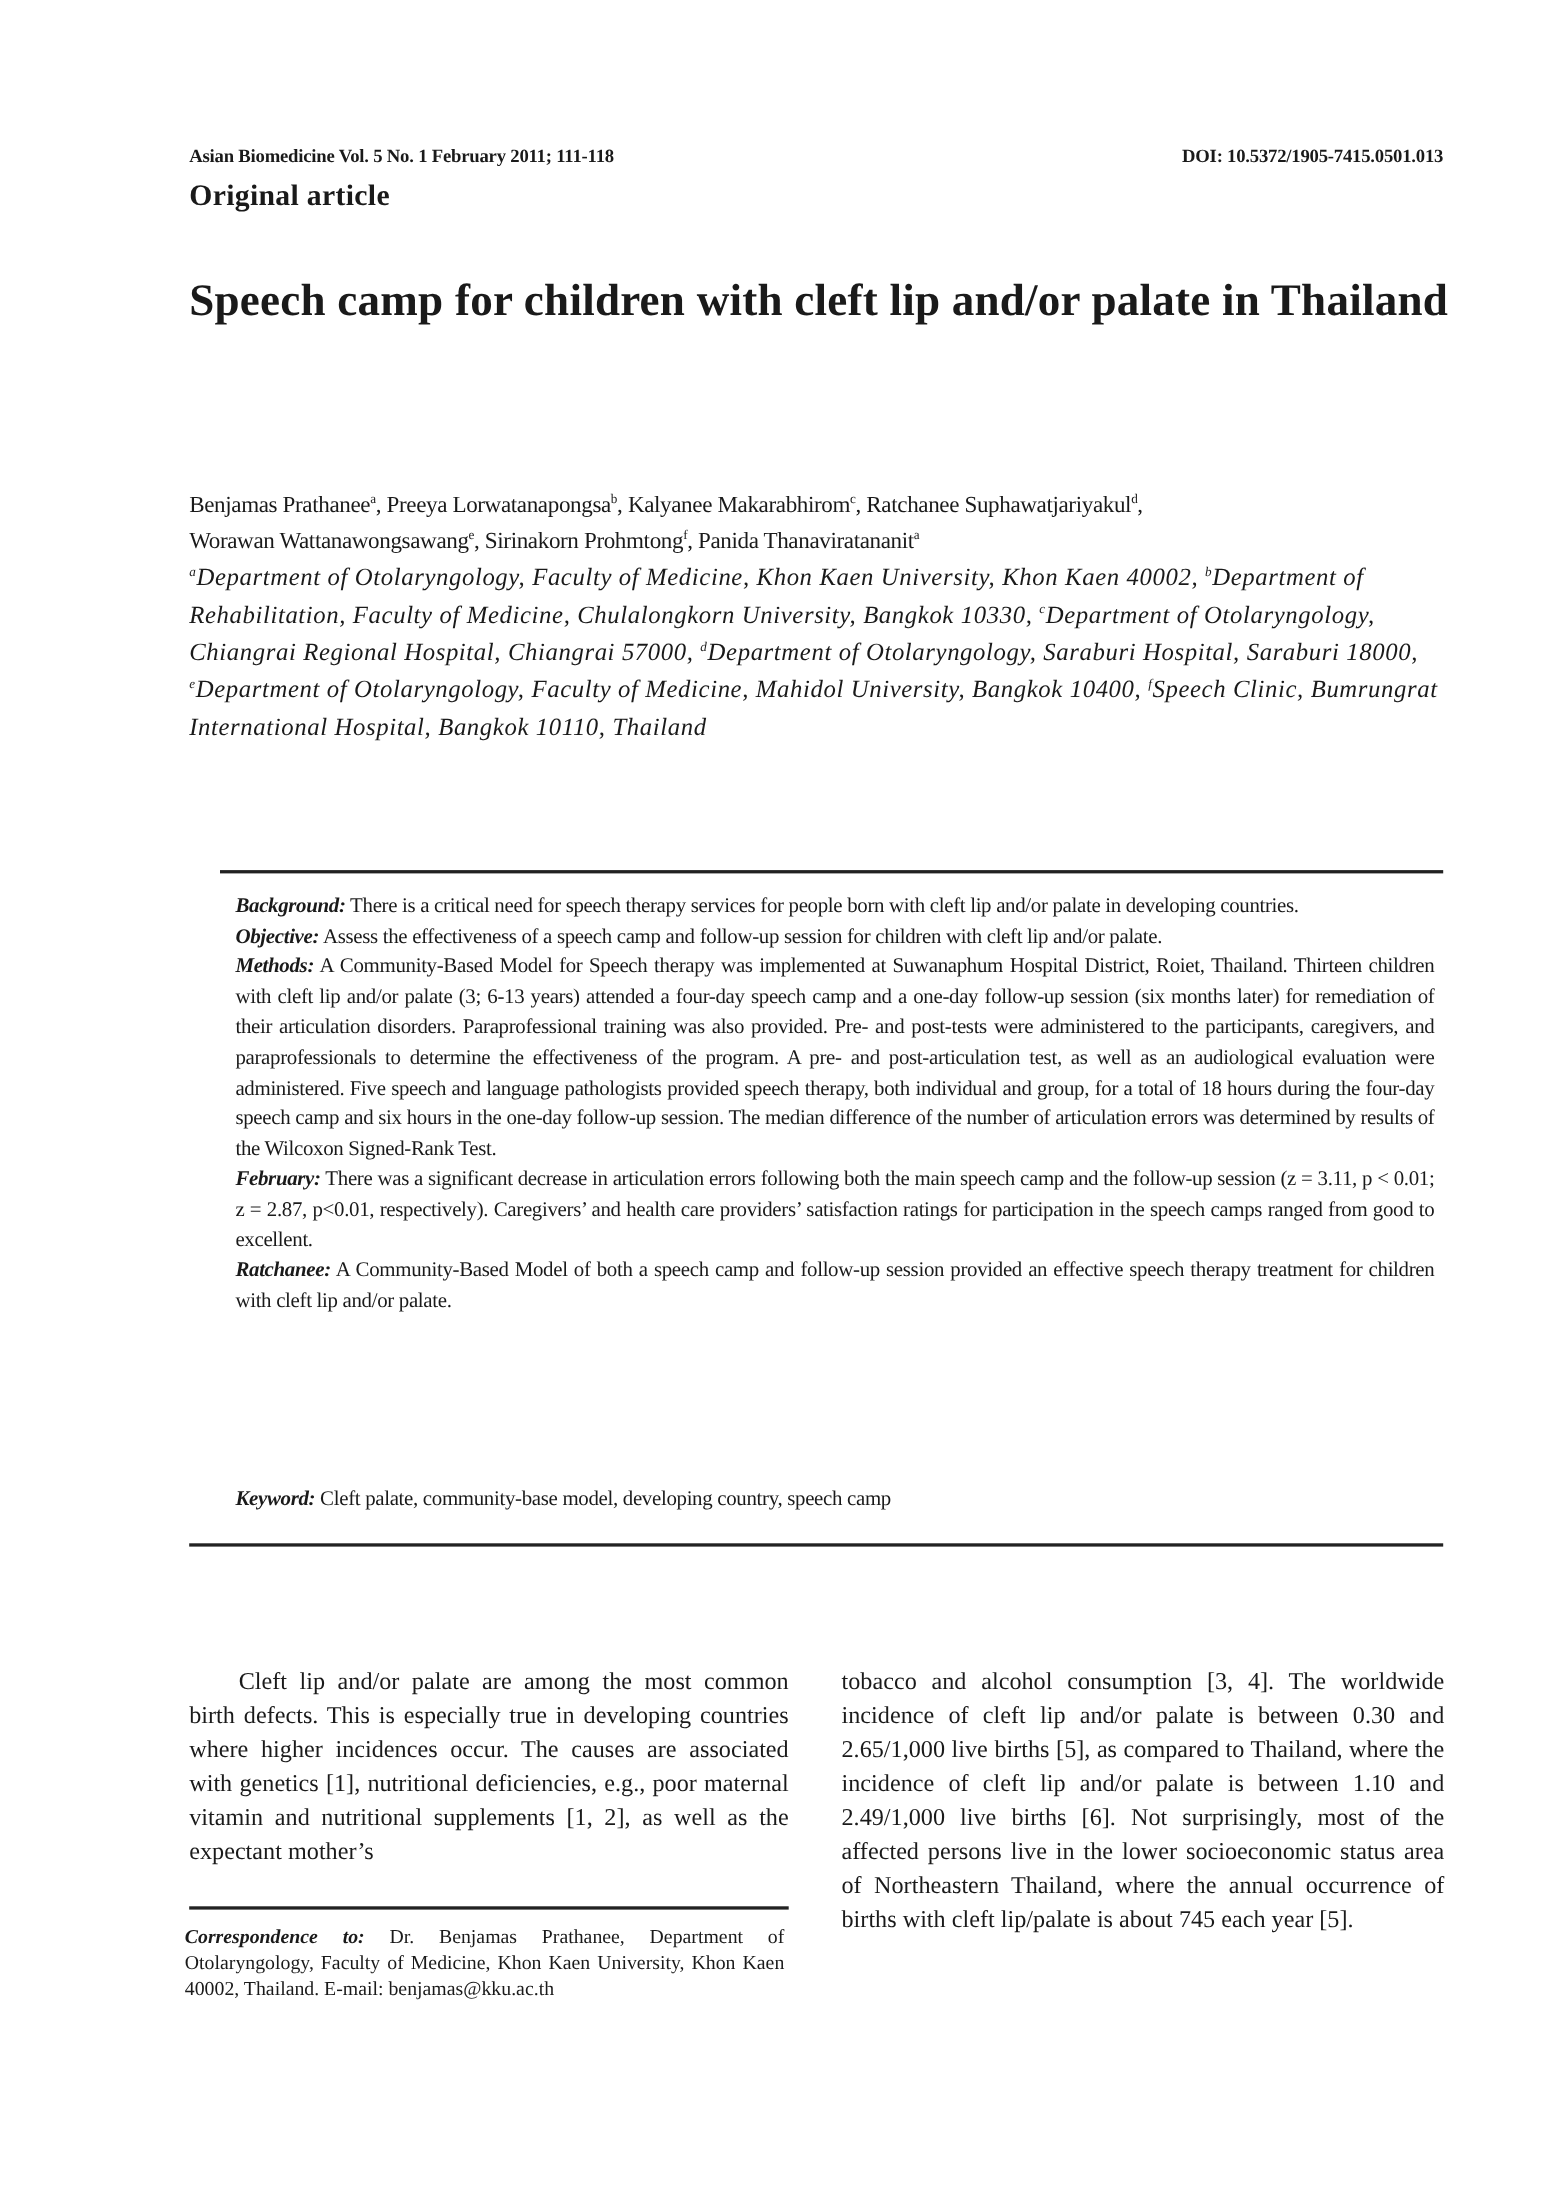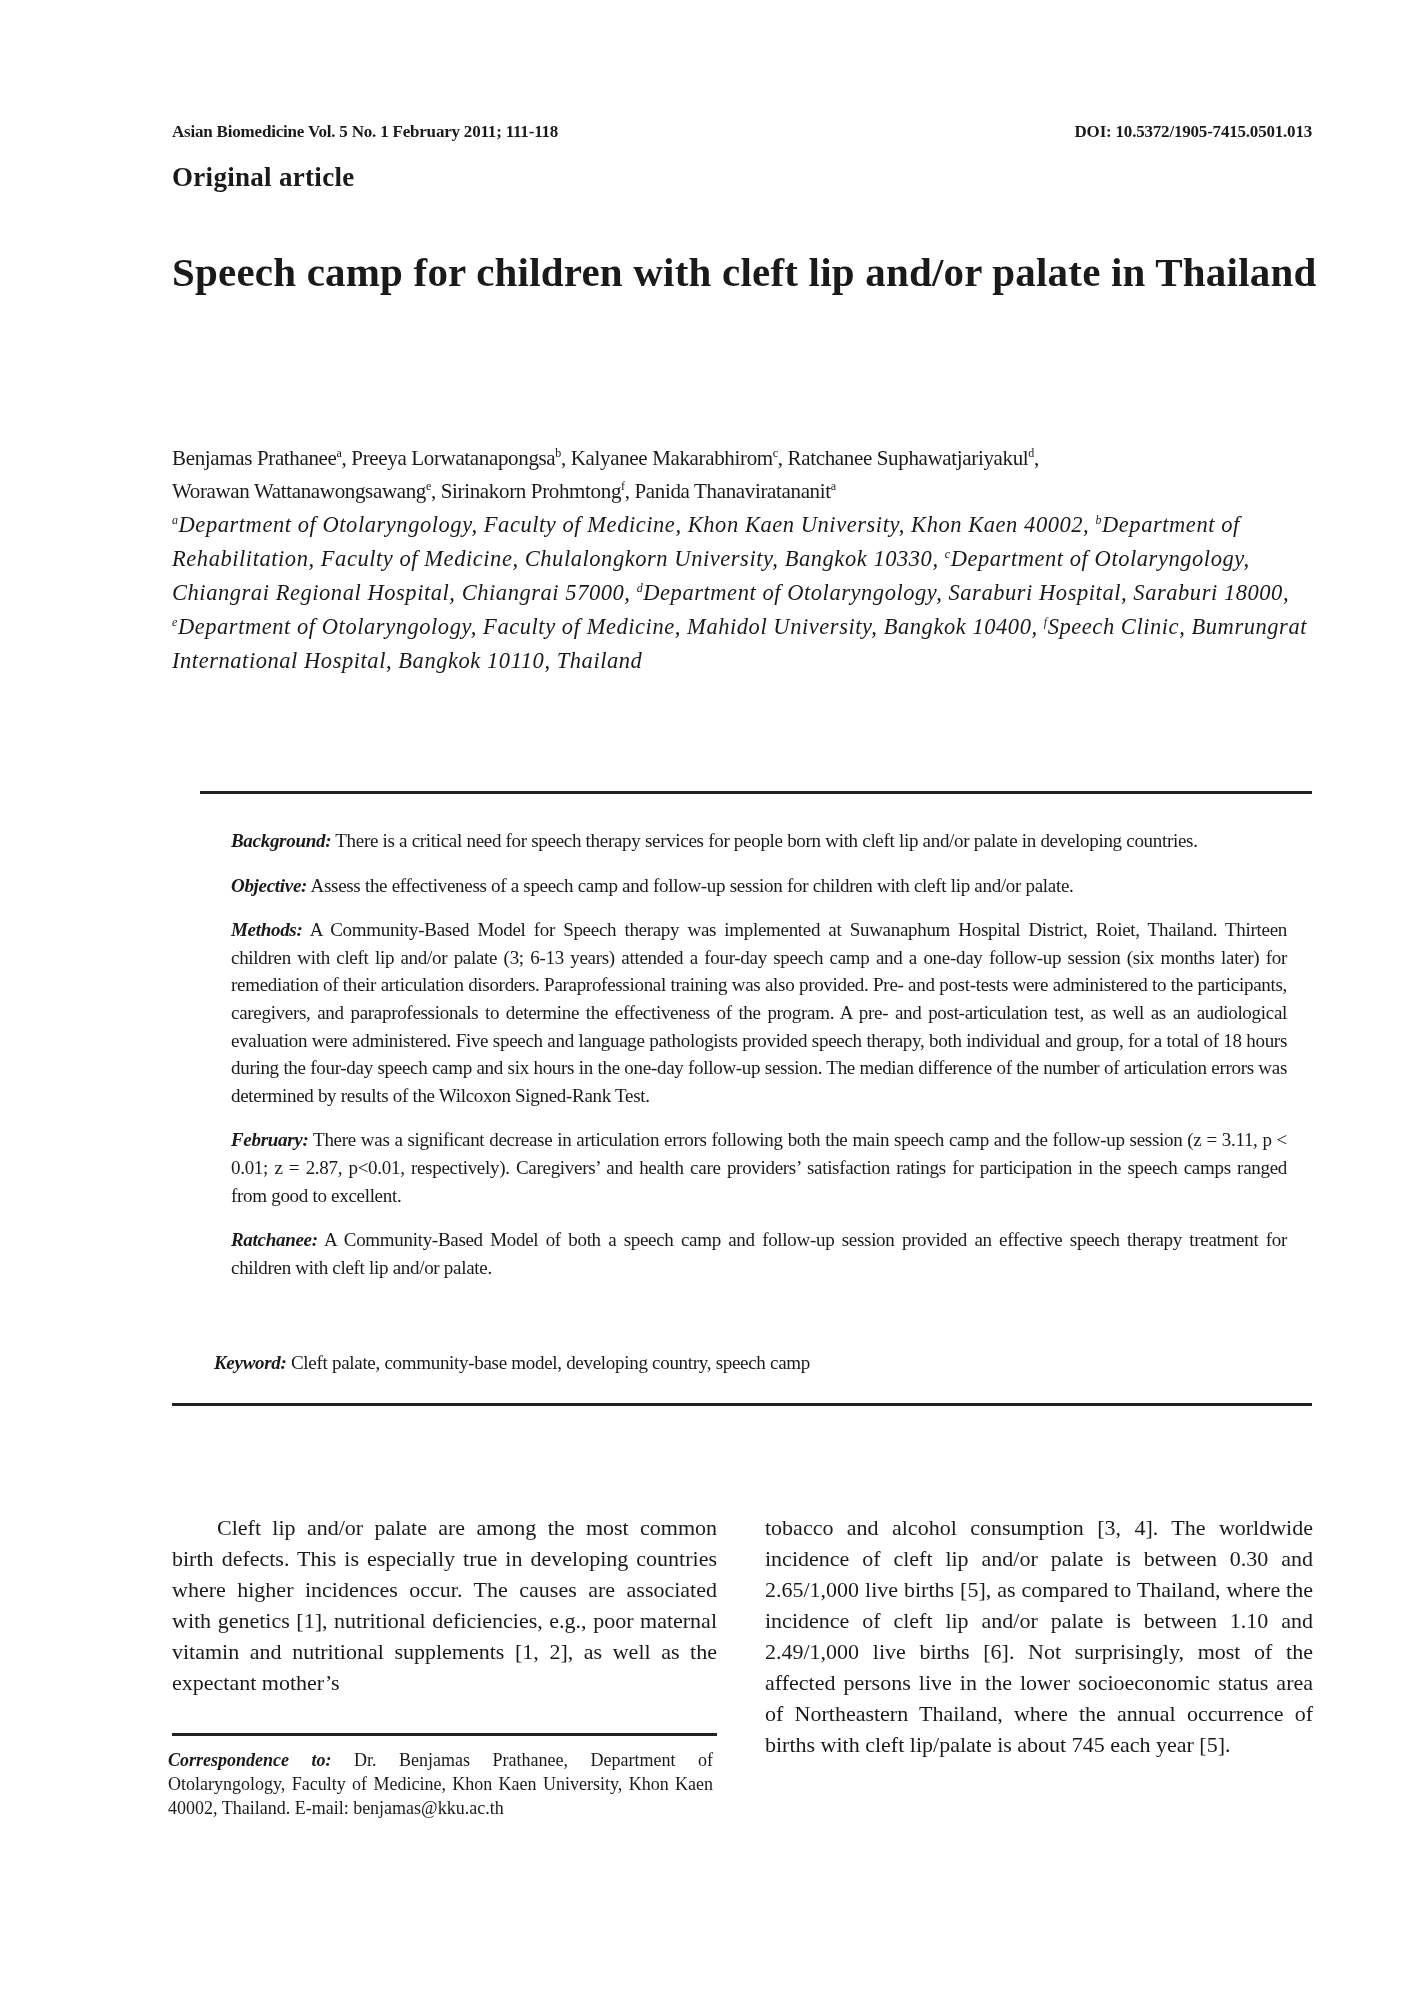--- a/index.html
+++ b/index.html
@@ -2,21 +2,21 @@
 <html><head>
   <meta charset="utf-8">
   <style>
     html, body { margin: 0; padding: 0; background: #ffffff; }
     body {
       width: 1413px; height: 2000px; position: relative; overflow: hidden;
       font-family: "Liberation Serif", "DejaVu Serif", serif; color: #1a1a1a;
     }
     .abs { position: absolute; }
     .running-head {
-      top: 122px; left: 172px; width: 1140px; height: 24px;
+      top: 132px; left: 172px; width: 1140px; height: 24px;
       font-size: 17px; font-weight: bold; display: flex; justify-content: space-between;
       letter-spacing: -0.2px;
     }
     .article-type { top: 162px; left: 172px; font-size: 27px; font-weight: bold; letter-spacing: 0.3px; }
     .title {
       top: 242px; left: 172px; width: 1150px;
       font-size: 41px; font-weight: bold; line-height: 60px; letter-spacing: 0.2px;
     }
     .authors {
       top: 442px; left: 172px; width: 1150px; font-size: 21px; line-height: 33px;
@@ -28,21 +28,21 @@
       font-size: 22.5px; font-style: italic; line-height: 34px; letter-spacing: 0.55px;
     }
     .affil sup { font-size: 12px; line-height: 0; }
     .rule { background: #222; height: 3px; }
     .rule-top { top: 791px; left: 200px; width: 1112px; }
     .rule-bottom { top: 1403px; left: 172px; width: 1140px; }
     .abstract {
       top: 810px; left: 214px; width: 1090px; font-size: 19px; line-height: 27.6px;
       text-align: justify; letter-spacing: -0.3px;
     }
-    .abstract p { margin: 17px; }
+    .abstract p { margin: 0; }
     .abstract .lbl { font-weight: bold; font-style: italic; }
     .keyword { top: 1352px; left: 214px; width: 1090px; font-size: 19px; letter-spacing: -0.3px; }
     .keyword .lbl { font-weight: bold; font-style: italic; }
     .col {
       top: 1512px; width: 545px; font-size: 22px; line-height: 31px;
       text-align: justify;
     }
     .col-left { left: 172px; }
     .col-right { left: 765px; width: 548px; }
     .col p { margin: 0; }

